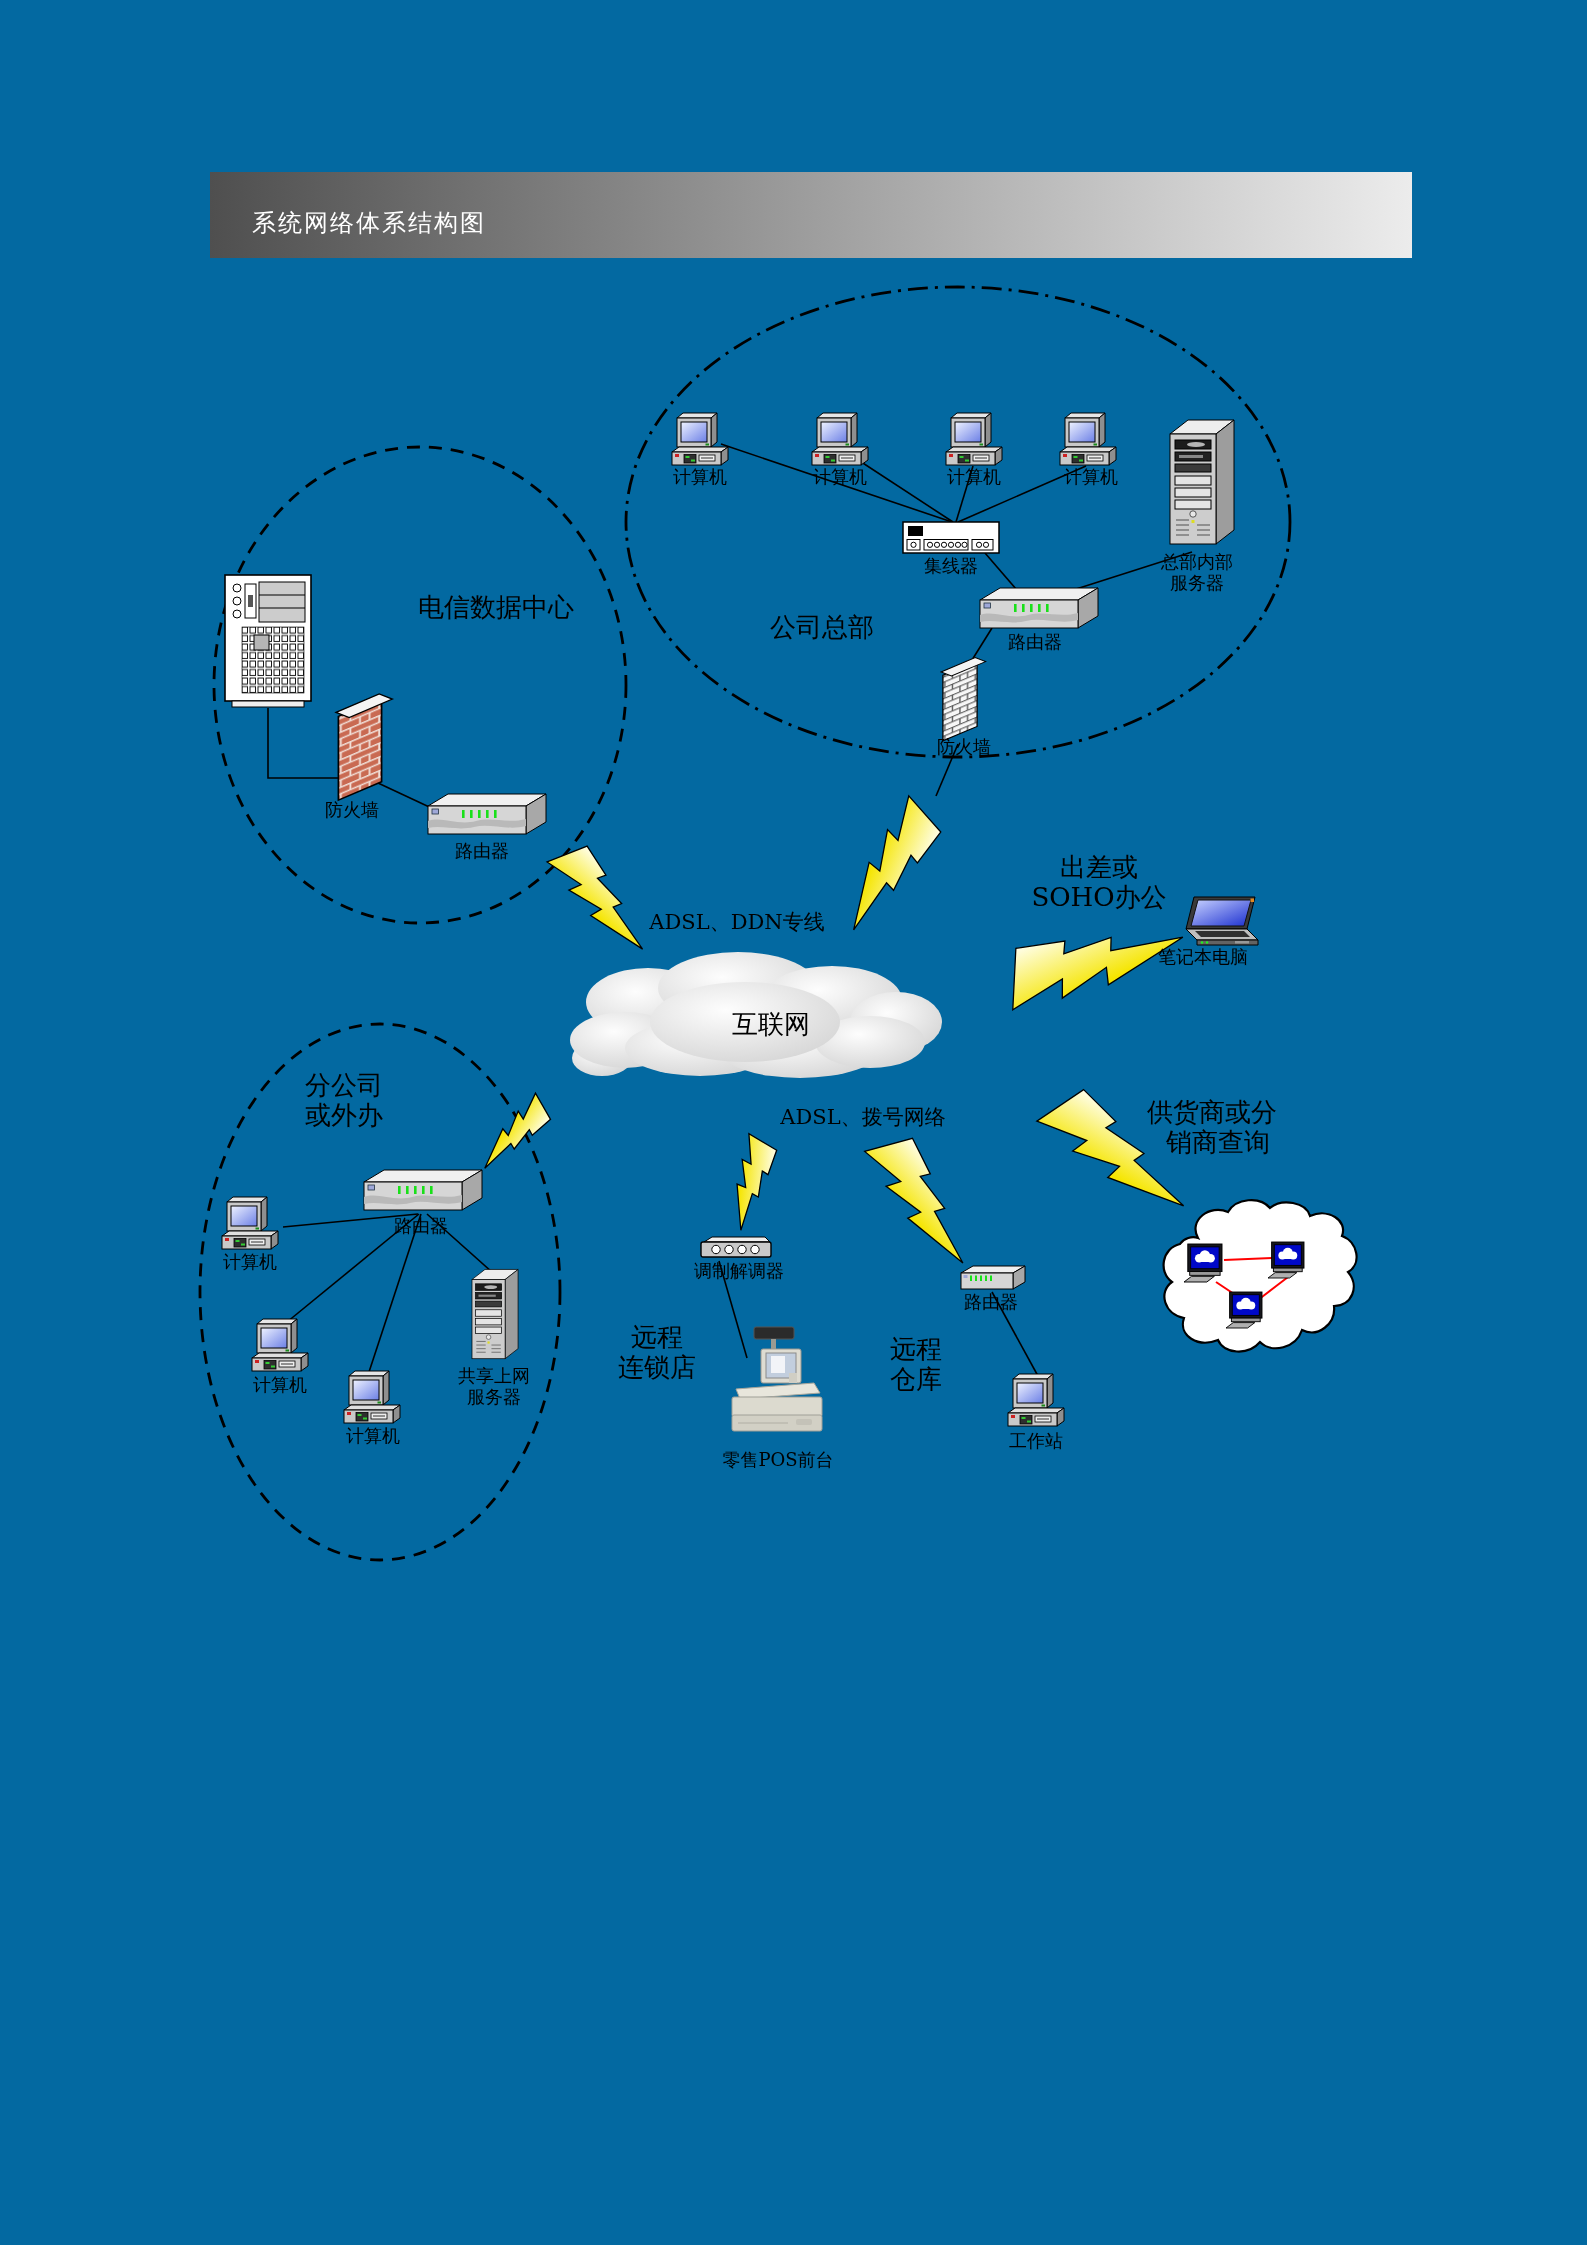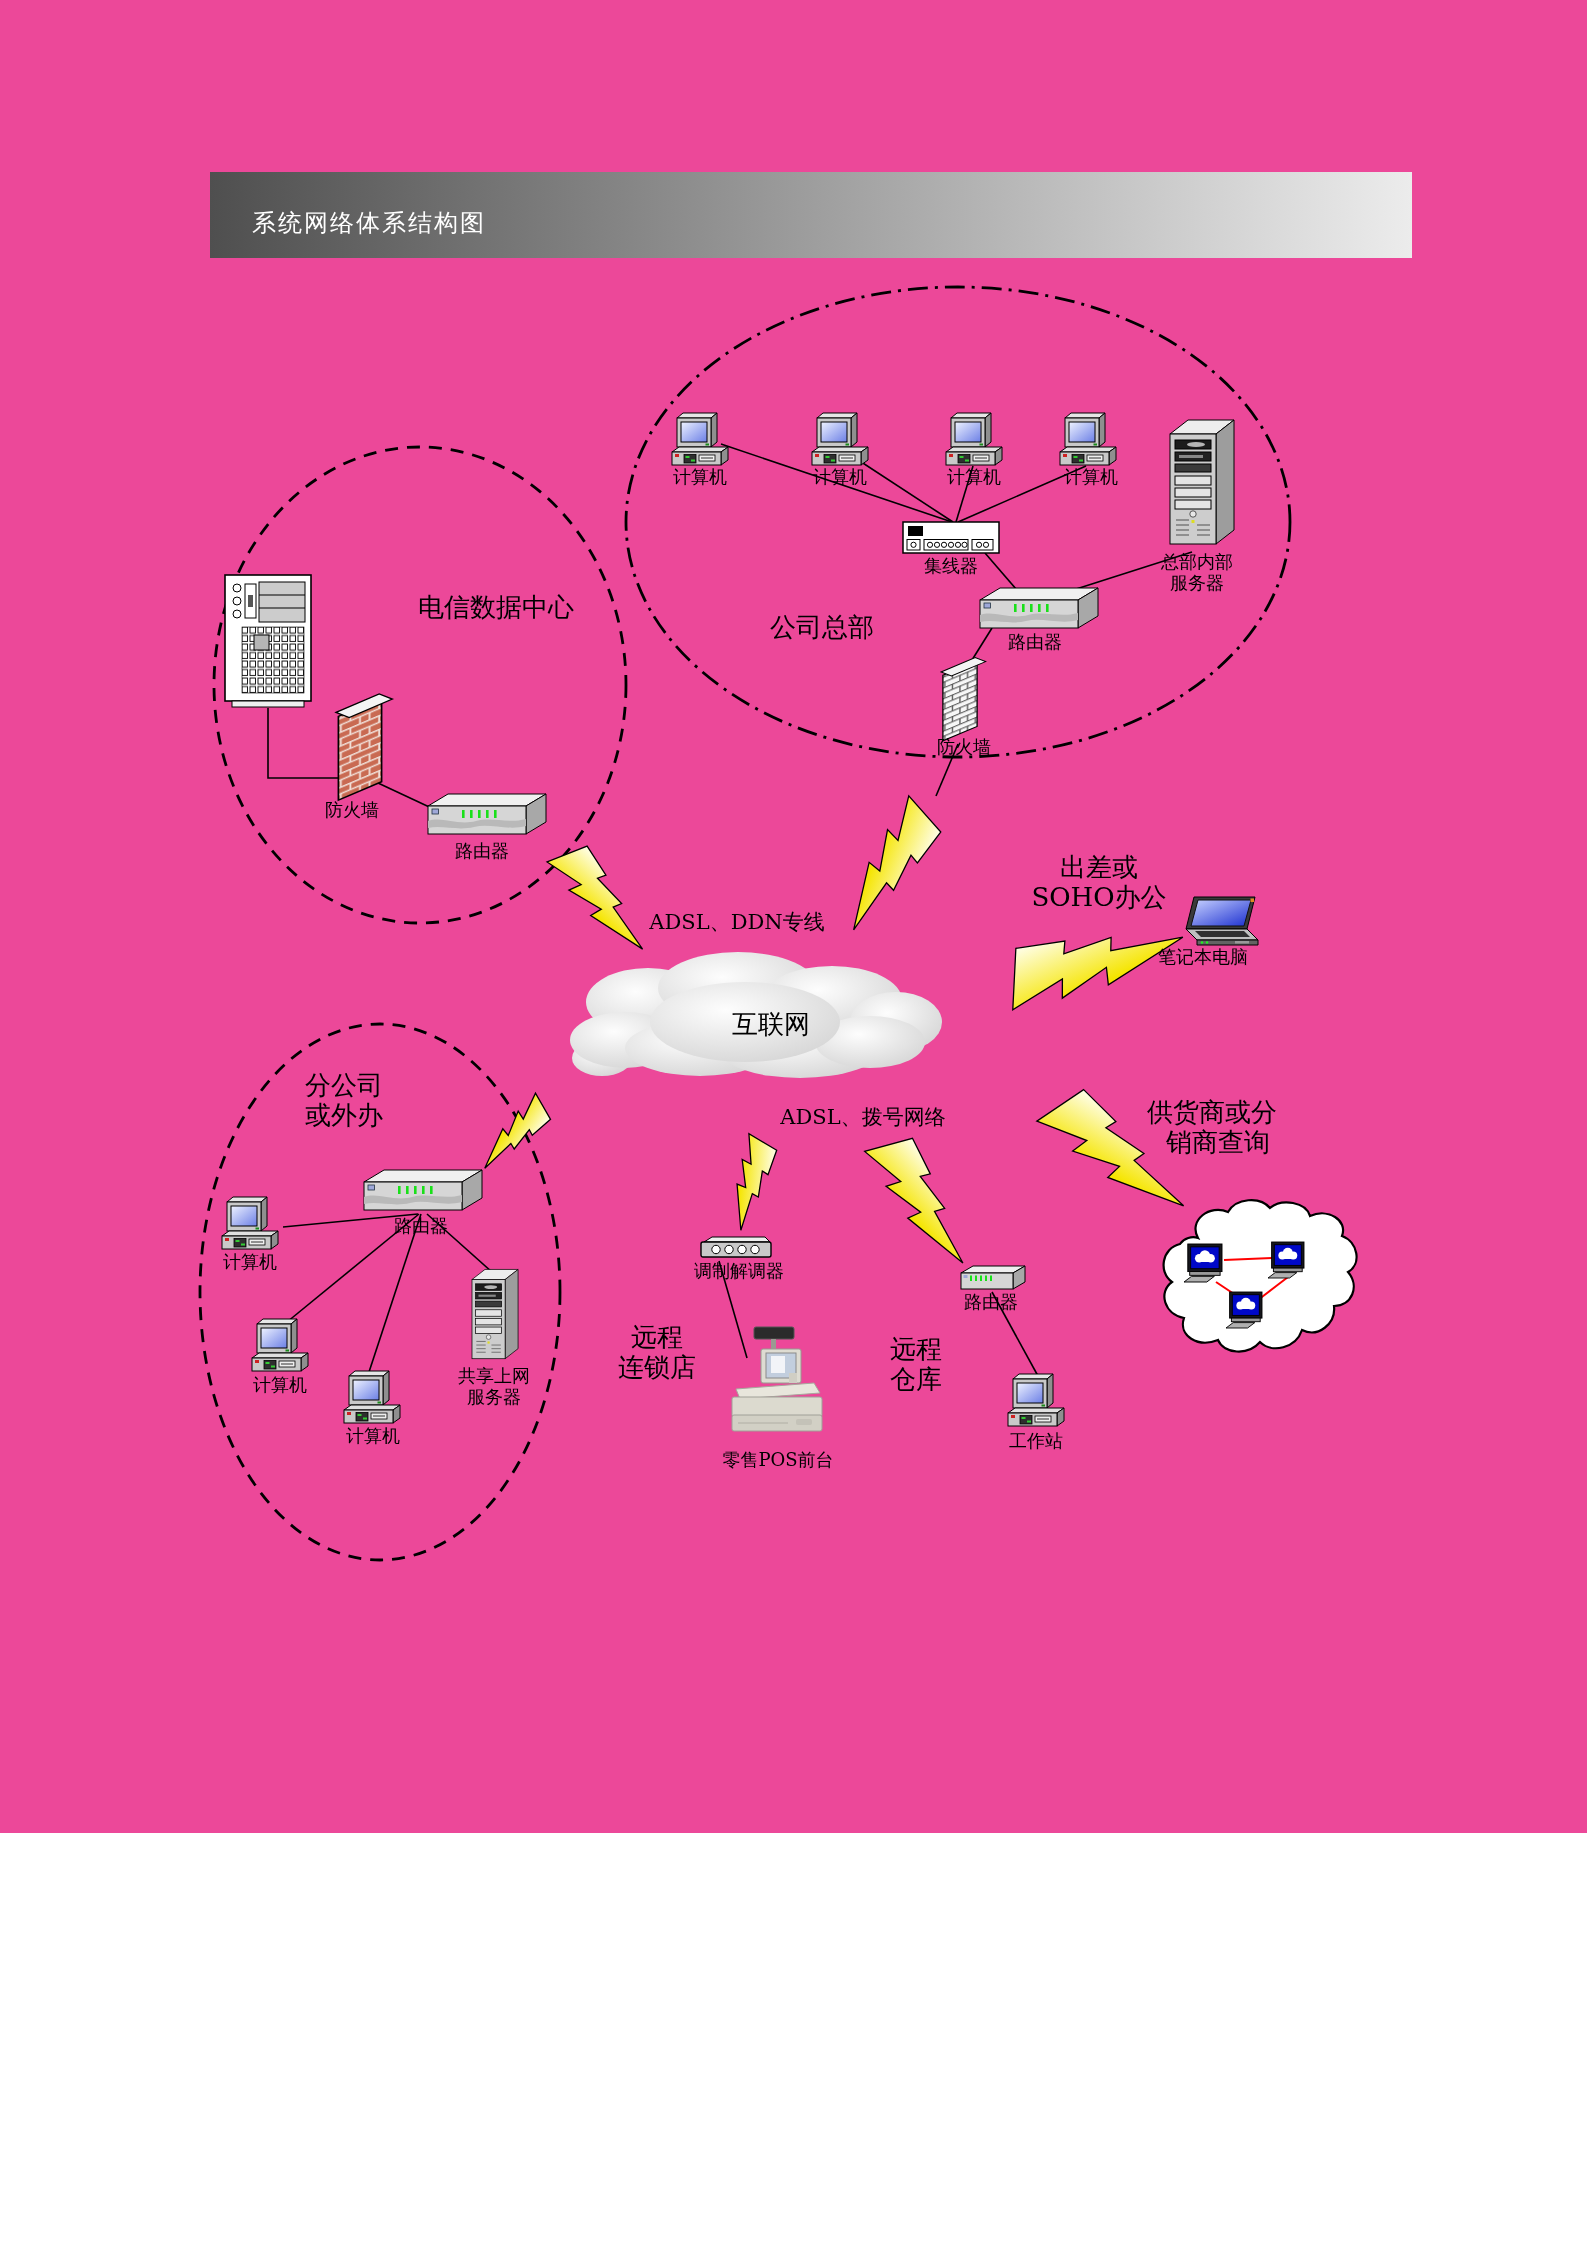--- a/index.html
+++ b/index.html
@@ -1,16 +1,16 @@
 <!DOCTYPE html>
 <html><head>
 <meta charset="utf-8">
 <style>
   html,body{margin:0;padding:0;background:#ffffff;}
-  #page{position:relative;width:1587px;height:1833px;background:#ec4899;overflow:hidden;}
+  #page{position:relative;width:1587px;height:2245px;background:#0369a1;overflow:hidden;}
   svg{position:absolute;left:0;top:0;}
   text{font-family:"DejaVu Serif","Liberation Serif",serif;fill:#000;}
   .grouplabel{font-size:26px;}
   .devlabel{font-size:18px;}
   .linklabel{font-size:21px;}
   .titletext{font-size:24px;fill:#ffffff;letter-spacing:2px;}
   .conn{stroke:#000;stroke-width:1.6;fill:none;}
   .redconn{stroke:#ff0000;stroke-width:2;fill:none;}
   .bolt{fill:url(#gBolt);stroke:#000;stroke-width:1.3;vector-effect:non-scaling-stroke;}
 </style>

